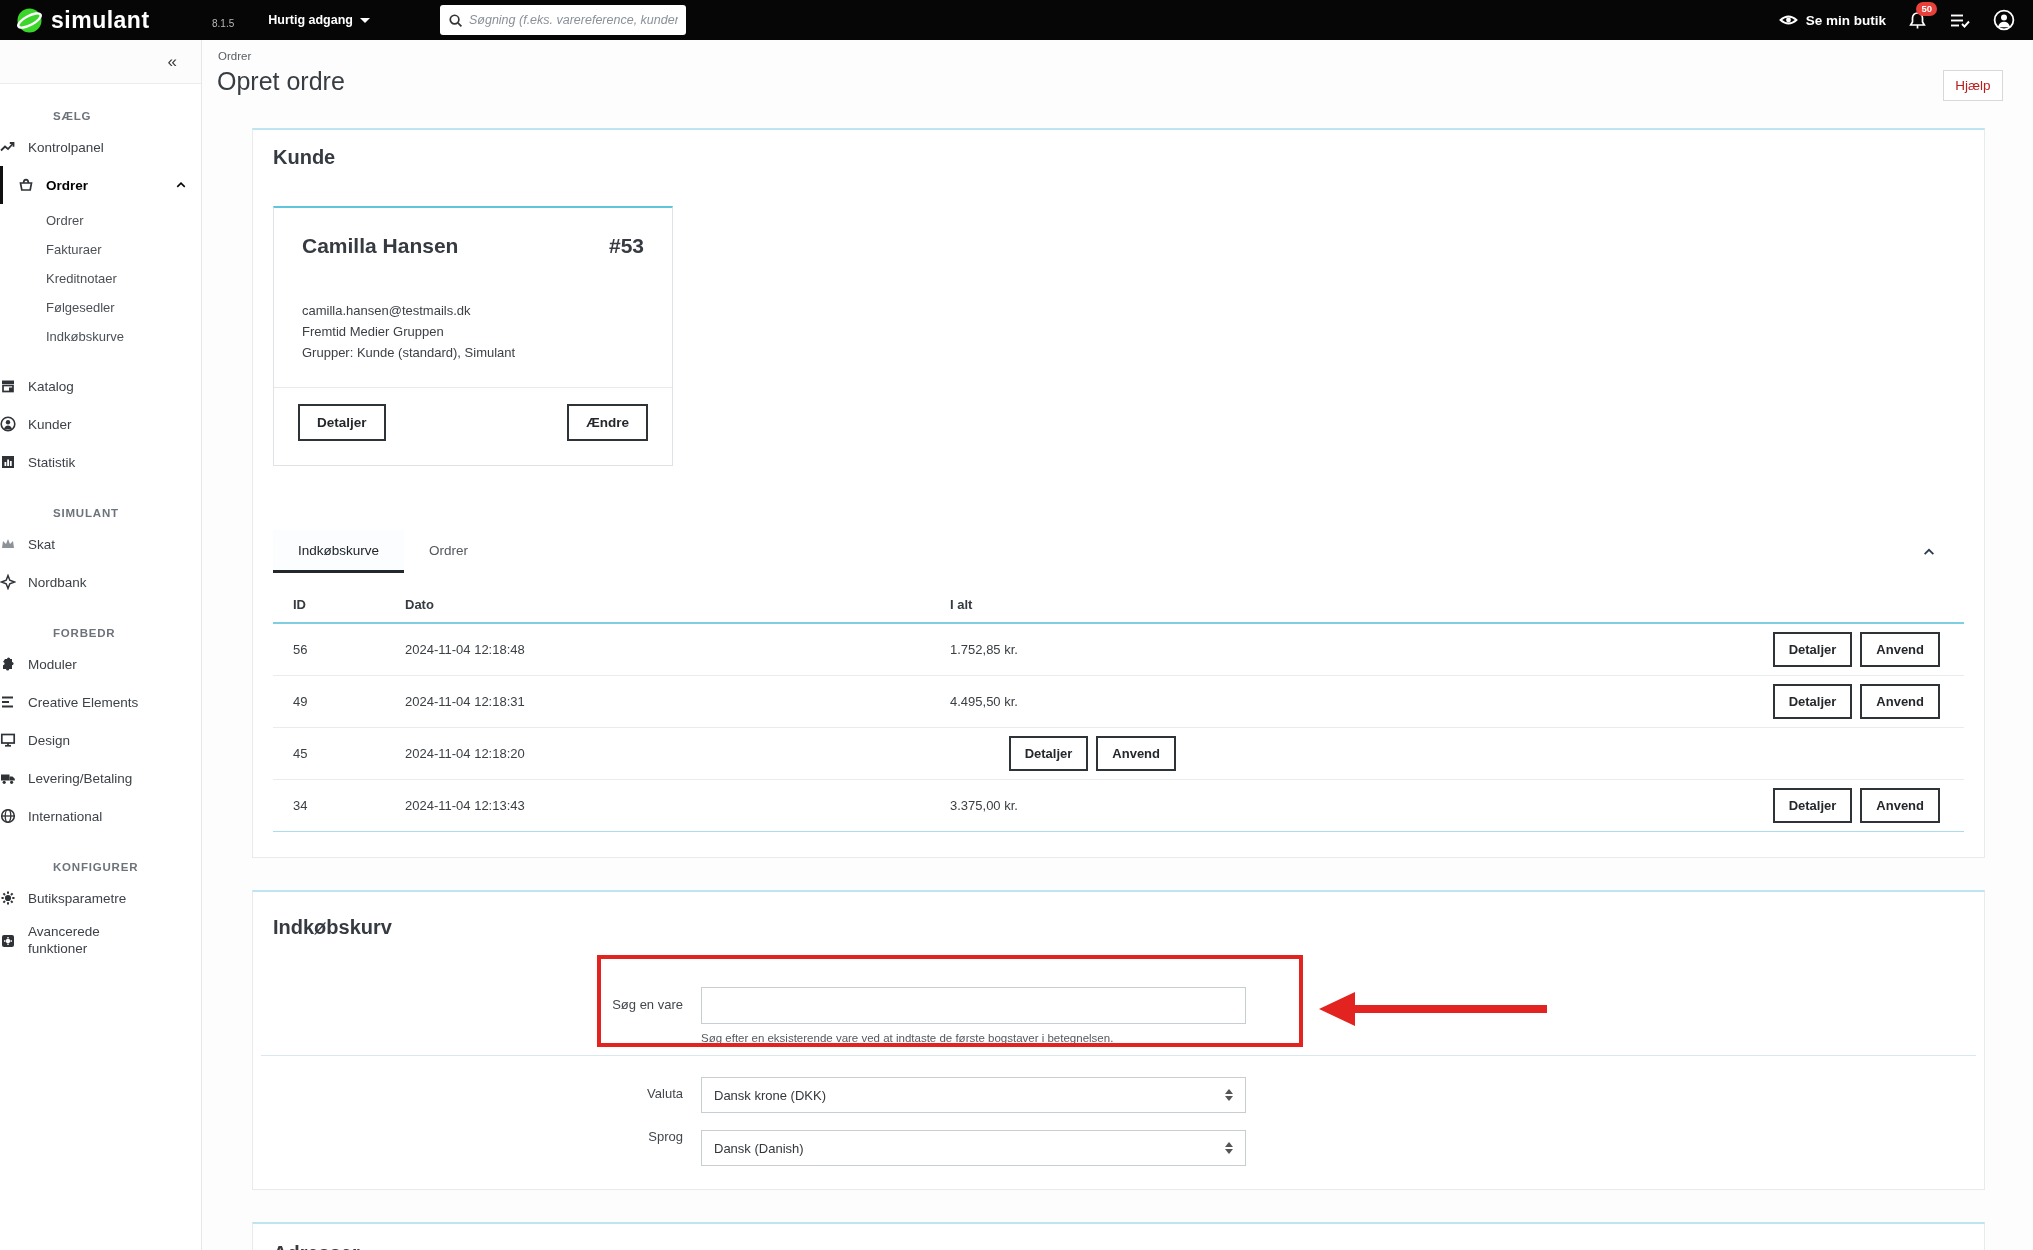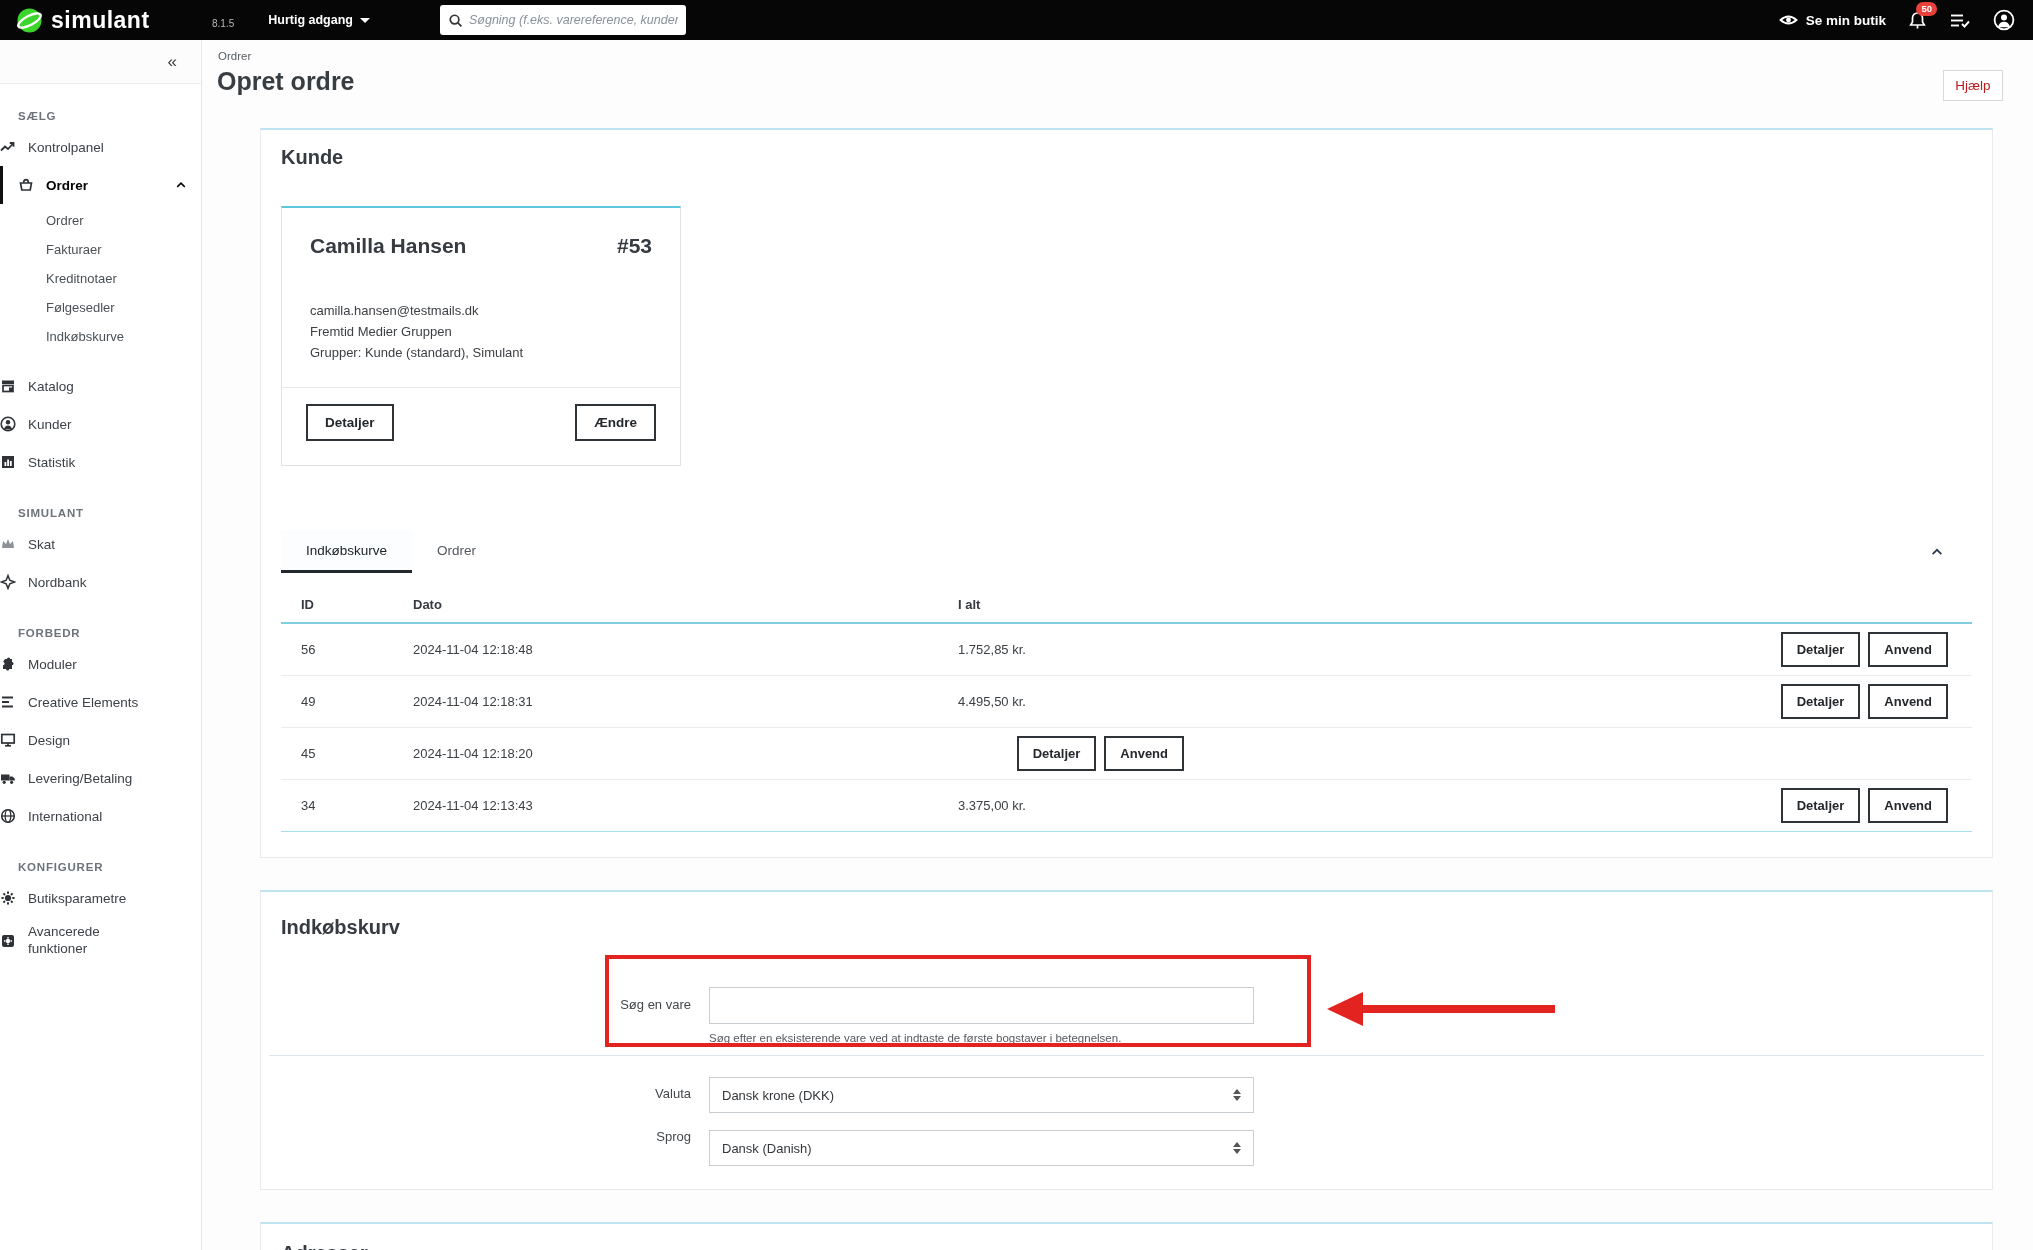--- a/index.html
+++ b/index.html
@@ -34,37 +34,37 @@
     position:absolute; top:-8px; right:-10px; background:#e8403b; color:#fff; font-size:9.5px;
     font-weight:bold; border-radius:9px; padding:2px 5px; line-height:1;
   }
   
   .sidebar {
     position:absolute; left:0; top:40px; width:202px; height:1210px;
     background:#ffffff; border-right:1px solid #e7e7e7;
   }
   .sidebar-top { height:44px; display:flex; align-items:center; justify-content:flex-end; padding-right:24px; border-bottom:1px solid #ececec; background:#fcfcfc; }
   .collapse-glyph { font-size:17px; color:#3a3a3a; cursor:pointer; }
-  .menu-section-label { font-size:11.5px; font-weight:bold; color:#6d737a; letter-spacing:0.8px; padding:0 0 0 18px; margin-top:26px; margin-bottom:6px; }
+  .menu-section-label { font-size:11.5px; font-weight:bold; color:#6d737a; letter-spacing:0.8px; padding:0 0 0 18px; margin-top:26px; margin-bottom:6px;margin-left:35px; }
   .menu-item { display:flex; align-items:center; height:38px; padding-left:0; padding-right:14px; cursor:pointer; color:#3d4248; font-size:13.5px; }
   .menu-item .mi-icon { width:16px; height:16px; margin-right:12px; flex:0 0 16px; color:#2f3337; }
   .menu-item.active { font-weight:bold; color:#000; border-left:3px solid #101010; padding-left:15px; }
   .menu-item .chev { margin-left:auto; }
   .submenu { padding:2px 0 8px 0; }
   .submenu-item { height:29px; line-height:29px; padding-left:46px; font-size:13px; color:#4b5157; cursor:pointer; }
   .mi-two-line { line-height:1.25; }
   
   .main { position:absolute; left:202px; top:40px; width:1831px; height:1210px; background:#fdfdfd; }
   .breadcrumb { position:absolute; left:16px; top:10px; font-size:11.5px; color:#585d62; }
-  .page-title { position:absolute; left:15px; top:27px; font-size:25px; font-weight:bold; color:#383d42; }
+  .page-title { position:absolute; left:15px; top:27px; font-size:25px; font-weight:normal; color:#383d42; }
   .help-btn {
     position:absolute; right:30px; top:30px; width:60px; height:31px; background:#fff;
     border:1px solid #d6d9dc; font-size:13.5px; color:#b91c1c; cursor:pointer; text-align:center; line-height:29px;
   }
-  .panel { position:absolute; left:50px; width:1733px; background:#fff; border:1px solid #e8eaec; border-top:2px solid #bde4f0;margin-left:8px; }
+  .panel { position:absolute; left:50px; width:1733px; background:#fff; border:1px solid #e8eaec; border-top:2px solid #bde4f0; }
   
   .panel-kunde { top:88px; height:730px; padding:16px 20px; }
   .section-title { font-size:20px; font-weight:bold; color:#363a41; }
   .customer-card { margin-top:37px; width:400px; border:1px solid #dfe3e6; border-top:2px solid #5fc6dd; }
   .cc-head { display:flex; justify-content:space-between; align-items:baseline; padding:26px 28px 0 28px; }
   .cc-name { font-size:21px; font-weight:bold; }
   .cc-number { font-size:21px; font-weight:bold; }
   .cc-body { padding:42px 28px 24px 28px; font-size:13px; line-height:21px; color:#3d4146; border-bottom:1px solid #e7e9eb; }
   .cc-foot { display:flex; justify-content:space-between; padding:16px 24px 24px 24px; }
   .btn-outline {

